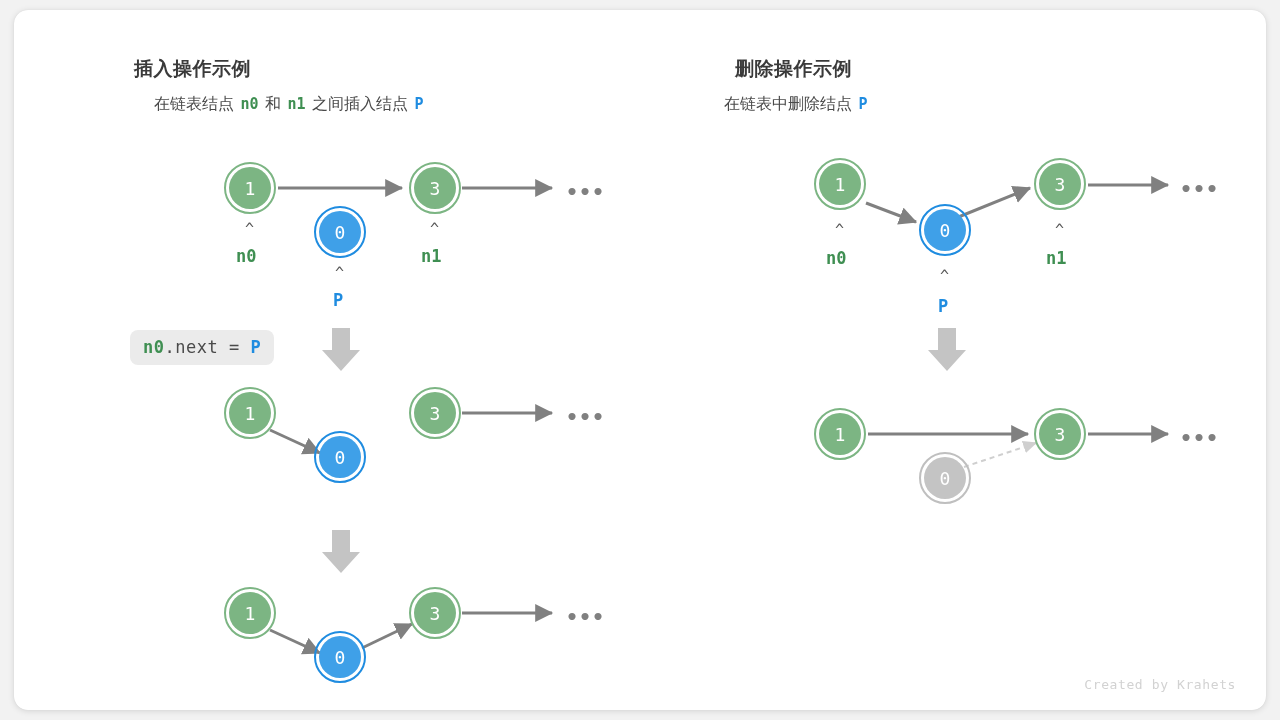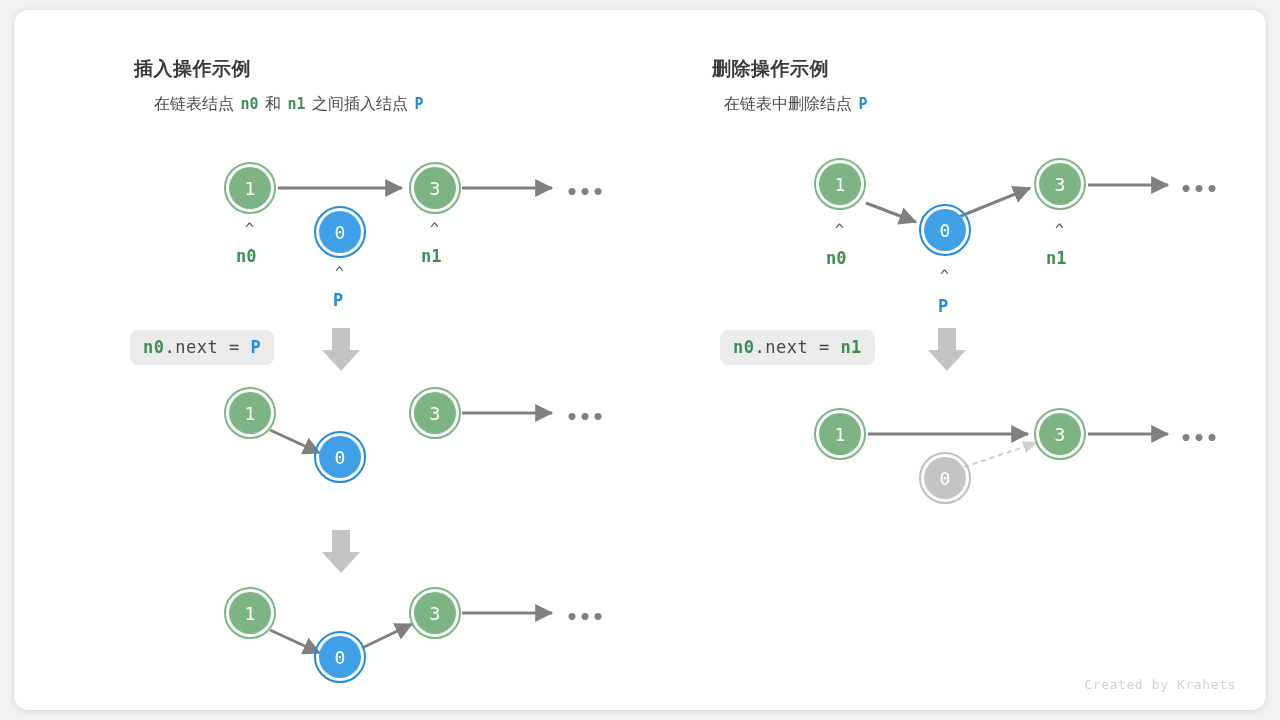--- a/index.html
+++ b/index.html
@@ -201,21 +201,21 @@
     </svg>
 
     <div class="node green" style="left:210px; top:577px;">1</div>
     <div class="node blue" style="left:300px; top:621px;">0</div>
     <div class="node green" style="left:395px; top:577px;">3</div>
     <div class="ellipsis" style="left:552px; top:597px;">•••</div>
   </div>
 
   <div class="panel" id="panel-delete">
 
-    <div class="panel-title" style="left:72px; top:46px;">删除操作示例</div>
+    <div class="panel-title" style="left:95px; top:46px;">删除操作示例</div>
 
     <div class="panel-subtitle" style="left:84px; top:84px;">
       <span>在链表中删除结点</span>
       <span class="mono tok-blue">P</span>
     </div>
 
     <svg class="edges">
       <defs>
         <marker id="ah2" markerWidth="7" markerHeight="7" refX="5.6" refY="3" orient="auto">
           <path d="M0,0 L6,3 L0,6 z" fill="#808080"></path>
@@ -245,23 +245,20 @@
     <div class="node blue" style="left:279px; top:194px;">0</div>
     <div class="node-caret" style="left:300px; top:259px;">^</div>
     <div class="node-label blue" style="left:298px; top:288px;">P</div>
 
     <div class="node green" style="left:394px; top:148px;">3</div>
     <div class="node-caret" style="left:415px; top:213px;">^</div>
     <div class="node-label green" style="left:406px; top:240px;">n1</div>
 
     <div class="ellipsis" style="left:540px; top:169px;">•••</div>
 
-    <div class="code-chip" style="left:80px; top:320px;">
-      <b class="tok-green">n0</b><span>.next = </span><b class="tok-green">n1</b>
-    </div>
     <svg style="position:absolute; left:285px; top:316px; width:44px; height:48px;">
       <path d="M13,2 L31,2 L31,24 L41,24 L22,45 L3,24 L13,24 Z" fill="#c4c4c4"></path>
     </svg>
 
     <div class="node green" style="left:174px; top:398px;">1</div>
     <div class="node gray" style="left:279px; top:442px;">0</div>
     <div class="node green" style="left:394px; top:398px;">3</div>
     <div class="ellipsis" style="left:540px; top:418px;">•••</div>
   </div>
 

